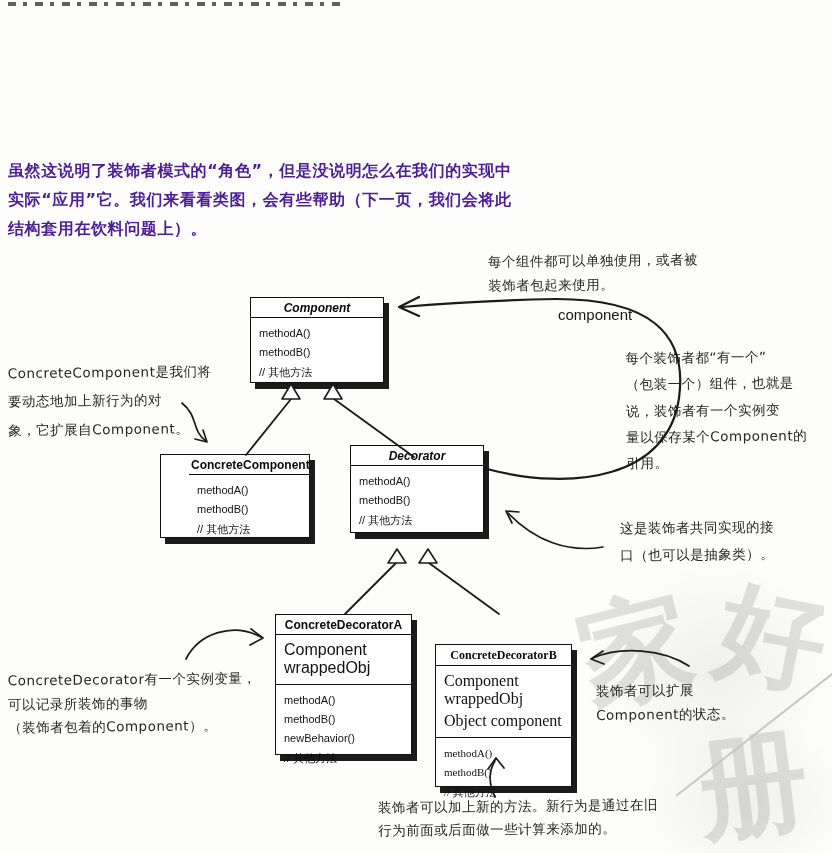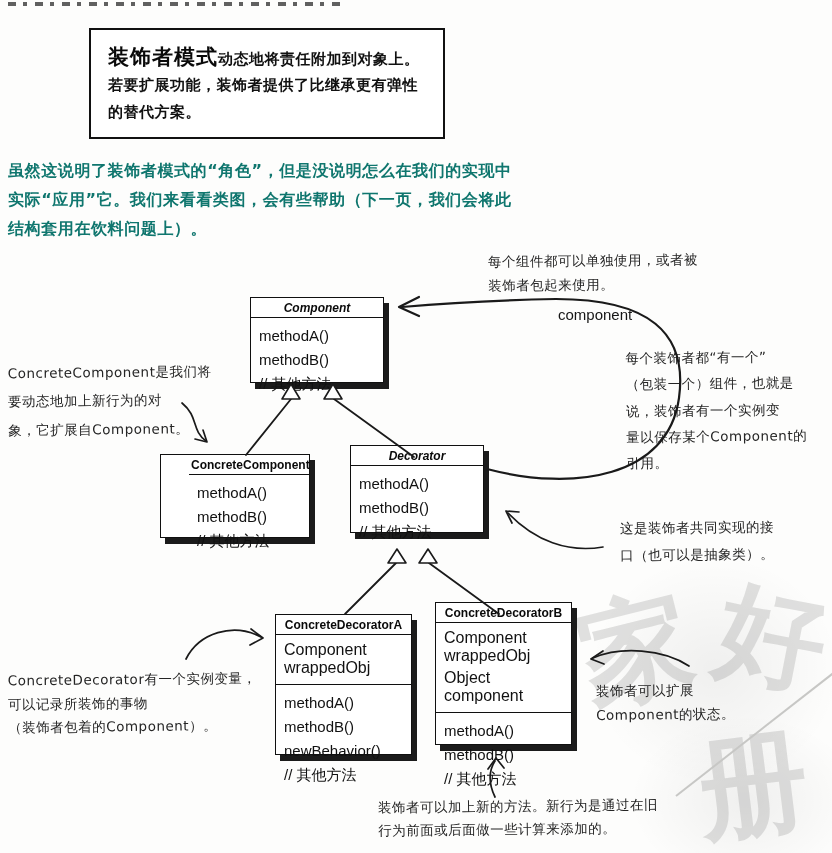--- a/index.html
+++ b/index.html
@@ -12,31 +12,31 @@
     opacity:.75;}
 
   
   .defbox{position:absolute;left:89px;top:28px;width:356px;box-sizing:border-box;
     border:2px solid #111;background:#fff;padding:13px 16px 12px 17px;}
   .defbox .deftitle{font-size:21px;font-weight:bold;letter-spacing:1px;color:#0a0a0a;}
   .defbox .defbody{font-size:15px;font-weight:600;line-height:1.75;color:#111;letter-spacing:.5px;}
 
   
   .para{position:absolute;left:8px;top:156px;width:520px;font-size:16px;font-weight:600;
-    line-height:29px;color:#0f766e;letter-spacing:.6px;white-space:pre-line;}
+    line-height:29px;color:#4c1d95;letter-spacing:.6px;white-space:pre-line;}
 
   
   .uml{position:absolute;background:#fff;border:1.6px solid #101010;box-sizing:border-box;
     box-shadow:5px 6px 0 #1b1b1b;font-family:"Liberation Sans",sans-serif;}
   .uml-title{text-align:center;font-weight:bold;font-size:12px;color:#0a0a0a;
     padding:3px 2px 2px;border-bottom:1.4px solid #101010;}
   .uml.abstract .uml-title{font-style:italic;}
   .uml-fields{padding:4px 8px 5px;border-bottom:1.4px solid #101010;font-size:16px;color:#111;}
   .uml-fields div{padding:2px 0;}
-  .uml-methods{padding:5px 8px;font-size:15px;color:#111;}
+  .uml-methods{padding:5px 8px;font-size:11px;color:#111;}
   .uml-methods div{padding:3.5px 0;}
 
   
   .hand{position:absolute;font-family:"DejaVu Sans",sans-serif;font-size:13.5px;color:#252525;
     white-space:pre-line;line-height:1.8;letter-spacing:.5px;transform:rotate(-.6deg);}
   .assoc-label{position:absolute;left:558px;top:306px;font-family:"Liberation Sans",sans-serif;
     font-size:15px;color:#161616;}
 
   svg.overlay{position:absolute;left:0;top:0;pointer-events:none;}
 
@@ -46,23 +46,20 @@
   .corner-line{position:absolute;left:676px;top:795px;width:215px;height:2px;background:#c7c7c5;
     transform:rotate(-38deg);transform-origin:left center;}
 </style>
 </head>
 <body>
 
 <div id="page">
 
   <div class="clipped-frag"></div>
 
-  <div class="defbox">
-    <span class="deftitle">装饰者模式</span><span class="defbody">动态地将责任附加到对象上。若要扩展功能，装饰者提供了比继承更有弹性的替代方案。</span>
-  </div>
 
   <div class="para">虽然这说明了装饰者模式的“角色”，但是没说明怎么在我们的实现中
 实际“应用”它。我们来看看类图，会有些帮助（下一页，我们会将此
 结构套用在饮料问题上）。</div>
 
   <div class="blob" style="left:590px;top:555px;width:250px;height:230px;"></div>
   <div class="blob" style="left:630px;top:715px;width:230px;height:170px;"></div>
   <div class="wm" style="left:580px;top:575px;font-size:112px;transform:rotate(-14deg);">家</div>
   <div class="wm" style="left:718px;top:565px;font-size:108px;transform:rotate(11deg);">好</div>
   <div class="wm" style="left:698px;top:712px;font-size:110px;transform:rotate(-7deg);">册</div>
@@ -101,21 +98,21 @@
       <div>Component wrappedObj</div>
     </div>
     <div class="uml-methods">
       <div>methodA()</div>
       <div>methodB()</div>
       <div>newBehavior()</div>
       <div>// 其他方法</div>
     </div>
   </div>
 
-  <div class="uml" style="left:435px;top:602px;width:137px;height:143px;">
+  <div class="uml" style="left:435px;top:644px;width:137px;height:143px;font-family:Liberation Serif, serif;">
     <div class="uml-title">ConcreteDecoratorB</div>
     <div class="uml-fields">
       <div>Component wrappedObj</div>
       <div>Object component</div>
     </div>
     <div class="uml-methods">
       <div>methodA()</div>
       <div>methodB()</div>
       <div>// 其他方法</div>
     </div>

